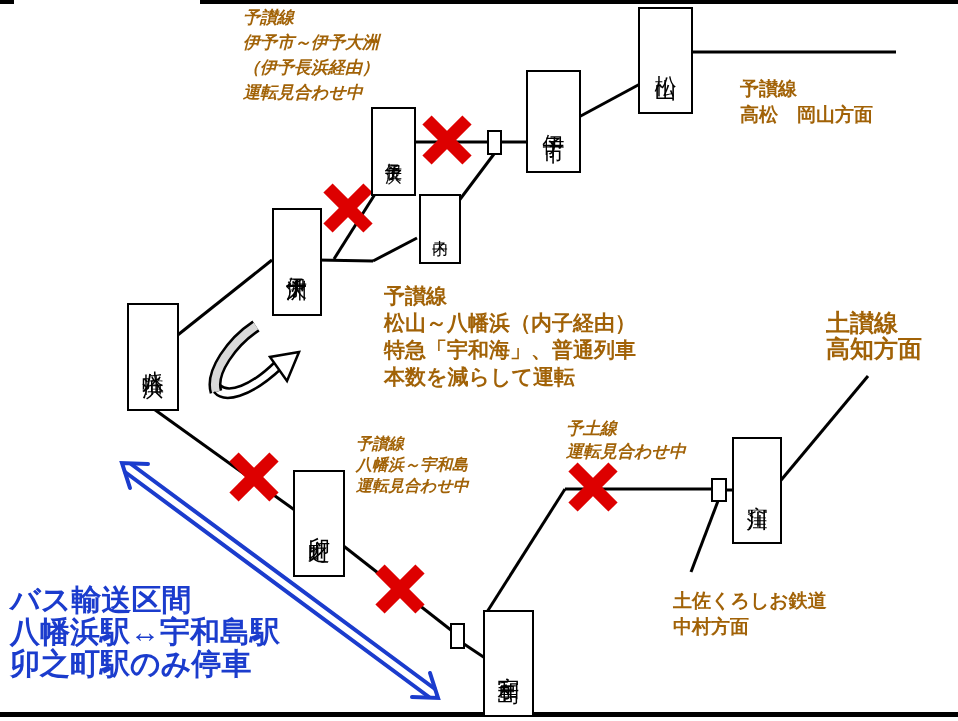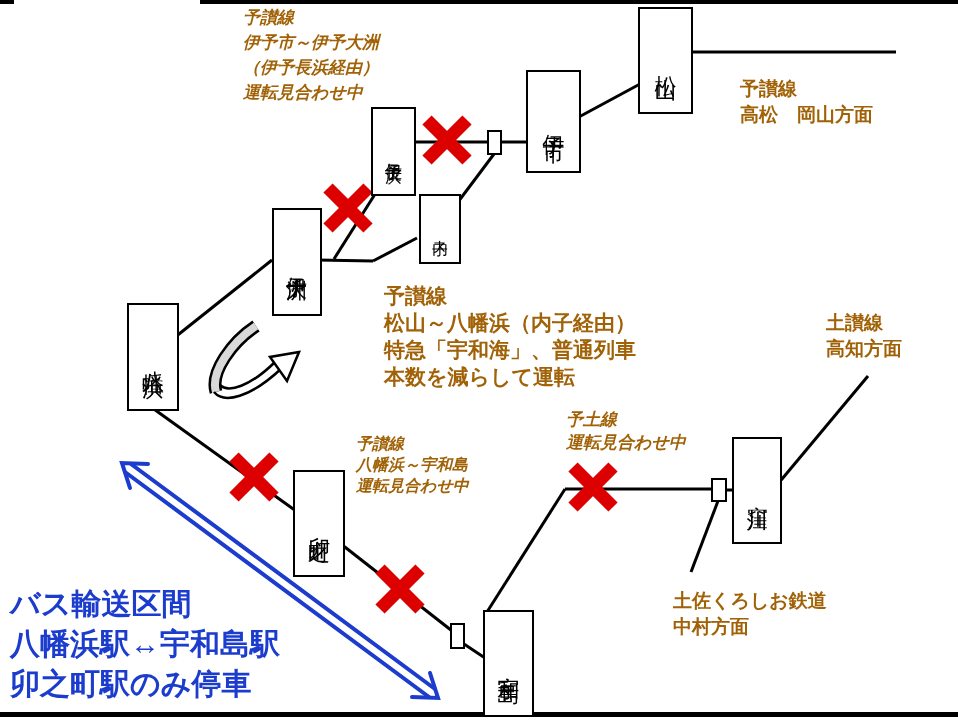--- a/index.html
+++ b/index.html
@@ -138,31 +138,31 @@
 運転見合わせ中</div>
 
   <div class="note" style="left:740px;top:76px;font-size:19px;line-height:26px;">予讃線
 高松　岡山方面</div>
 
   <div class="note" style="left:384px;top:282px;font-size:21px;line-height:27px;">予讃線
 松山～八幡浜（内子経由）
 特急「宇和海」、普通列車
 本数を減らして運転</div>
 
-  <div class="note" style="left:826px;top:310px;font-size:19px;line-height:26px;">土讃線
+  <div class="note" style="left:826px;top:310px;font-size:24px;line-height:26px;">土讃線
 高知方面</div>
 
-  <div class="note italic" style="left:566px;top:408px;font-size:17px;line-height:23px;font-style:italic;">予土線
+  <div class="note italic" style="left:566px;top:417px;font-size:17px;line-height:23px;font-style:italic;">予土線
 運転見合わせ中</div>
 
   <div class="note italic" style="left:356px;top:433px;font-size:16px;line-height:21px;">予讃線
 八幡浜～宇和島
 運転見合わせ中</div>
 
   <div class="note" style="left:673px;top:588px;font-size:19px;line-height:26px;">土佐くろしお鉄道
 中村方面</div>
 
-  <div class="note bus" style="left:10px;top:584px;font-size:30px;line-height:40px;font-family:Liberation Serif, serif;">バス輸送区間
+  <div class="note bus" style="left:10px;top:584px;font-size:30px;line-height:32px;font-family:Liberation Serif, serif;">バス輸送区間
 八幡浜駅↔宇和島駅
 卯之町駅のみ停車</div>
 
 
 </div>
 
 </body></html>

